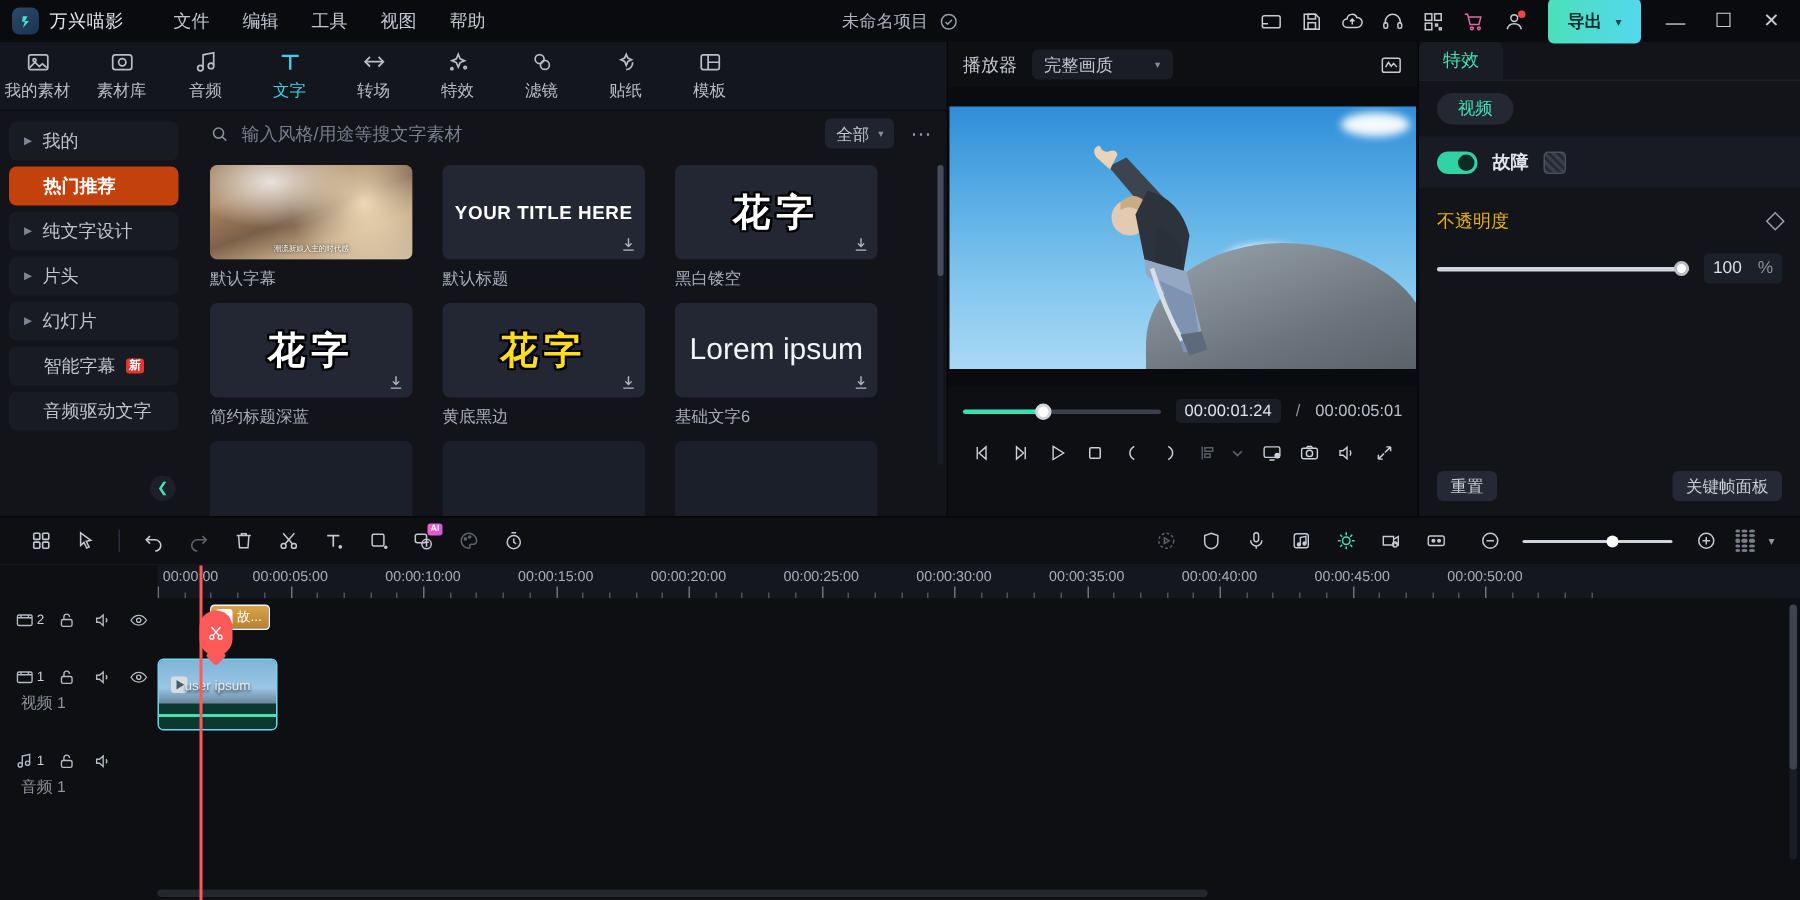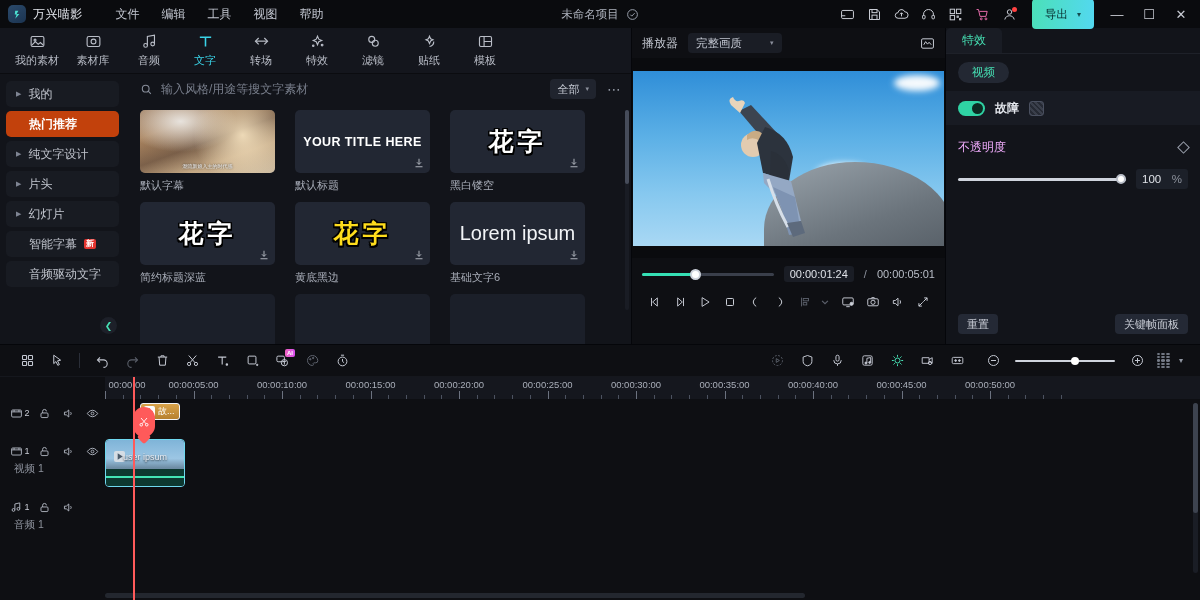--- a/index.html
+++ b/index.html
@@ -34,33 +34,33 @@
   .tb-right{ margin-left:auto; display:flex; align-items:center; gap:2px; position:relative; z-index:2;}
   .ticon{
     width:25px;height:25px;display:flex;align-items:center;justify-content:center;
     border-radius:4px; position:relative; cursor:default;
   }
   .ticon svg{ width:15px;height:15px; }
   .reddot{position:absolute; top:5px; right:5px; width:5px;height:5px;border-radius:50%;background:#ff4242;}
   .export{
     margin:0 6px 0 8px; height:21px; min-width:62px; border-radius:4px;
     background:linear-gradient(95deg,#4be0b8,#53d8f0);
-    color:#06292b; font-weight:normal; font-size:11.5px;
+    color:#06292b; font-weight:bold; font-size:11.5px;
     display:flex; align-items:center; justify-content:center; gap:9px; padding:15px 8px; cursor:pointer;
   }
   .export .car{font-size:8px; opacity:.8;}
   .winbtn{width:30px;height:26px;display:flex;align-items:center;justify-content:center;color:#c9ccd4;font-size:13px;}
 
   
   .mid{ display:flex; height:316px; flex:0 0 316px; background:#0e0f13;}
 
   
   .leftpane{ width:632px; display:flex; flex-direction:column; background:#12141a; border-right:1px solid #05060a;}
   .tabbar{
-    height:46px; display:flex; align-items:center; padding-left:12px; gap:6px;
+    height:46px; display:flex; align-items:center; gap:6px;
     background:#14161d; border-bottom:1px solid #0b0c10;
   }
   .tab{
     width:50px;height:42px;display:flex;flex-direction:column;align-items:center;justify-content:center;gap:3px;
     color:#b9bdc7; cursor:pointer; border-radius:5px;
   }
   .tab svg{width:17px;height:17px;}
   .tab .lb{font-size:11px;}
   .tab.active{ color:#3ad4e8; }
   .panelbody{ flex:1; display:flex; min-height:0;}
@@ -164,21 +164,21 @@
   .chiprow{padding:8px 0 8px 12px;}
   .chip{display:inline-flex;align-items:center;height:21px;padding:0 14px;border-radius:11px;
     background:#232833;color:#46e0b4;font-size:11.5px;cursor:pointer;}
   .effrow{height:34px;display:flex;align-items:center;gap:10px;padding:0 12px;background:#181b23;}
   .tog{width:27px;height:15px;border-radius:8px;background:#2fd3a4;position:relative;cursor:pointer;}
   .tog:after{content:"";position:absolute;top:2px;right:2px;width:11px;height:11px;border-radius:50%;background:#0c2b23;}
   .effname{font-size:12px;color:#e3e6ec;font-weight:bold;}
   .effthumb{width:15px;height:15px;border-radius:3px;background:repeating-linear-gradient(45deg,#3a3f4b 0 2px,#262a34 2px 4px);
     border:1px solid #4a5060;cursor:pointer;}
   .proprow{padding:14px 12px 0 12px;}
-  .proplabel{display:flex;align-items:center;font-size:12px;color:#f0abfc;}
+  .proplabel{display:flex;align-items:center;font-size:12px;color:#eab308;}
   .diamond{margin-left:auto;width:9px;height:9px;border:1.3px solid #9aa0ad;transform:rotate(45deg);cursor:pointer;}
   .sliderrow{display:flex;align-items:center;gap:10px;margin-top:13px;}
   .slider{flex:1;height:12px;position:relative;}
   .slider .bar{position:absolute;top:5px;left:0;right:0;height:2.5px;background:#cfd4dd;border-radius:2px;}
   .slider .knob{position:absolute;top:1px;right:0;width:10px;height:10px;border-radius:50%;background:#fff;
     border:2px solid #b9bec8;box-sizing:border-box;cursor:pointer;}
   .numbox{width:52px;height:20px;background:#1c2029;border-radius:3px;display:flex;align-items:center;
     justify-content:space-between;padding:0 6px;font-size:11.5px;color:#dfe2e8;cursor:text;}
   .numbox .pc{color:#8d929d;}
   .rfoot{margin-top:auto;height:40px;display:flex;align-items:center;padding:0 12px;}

